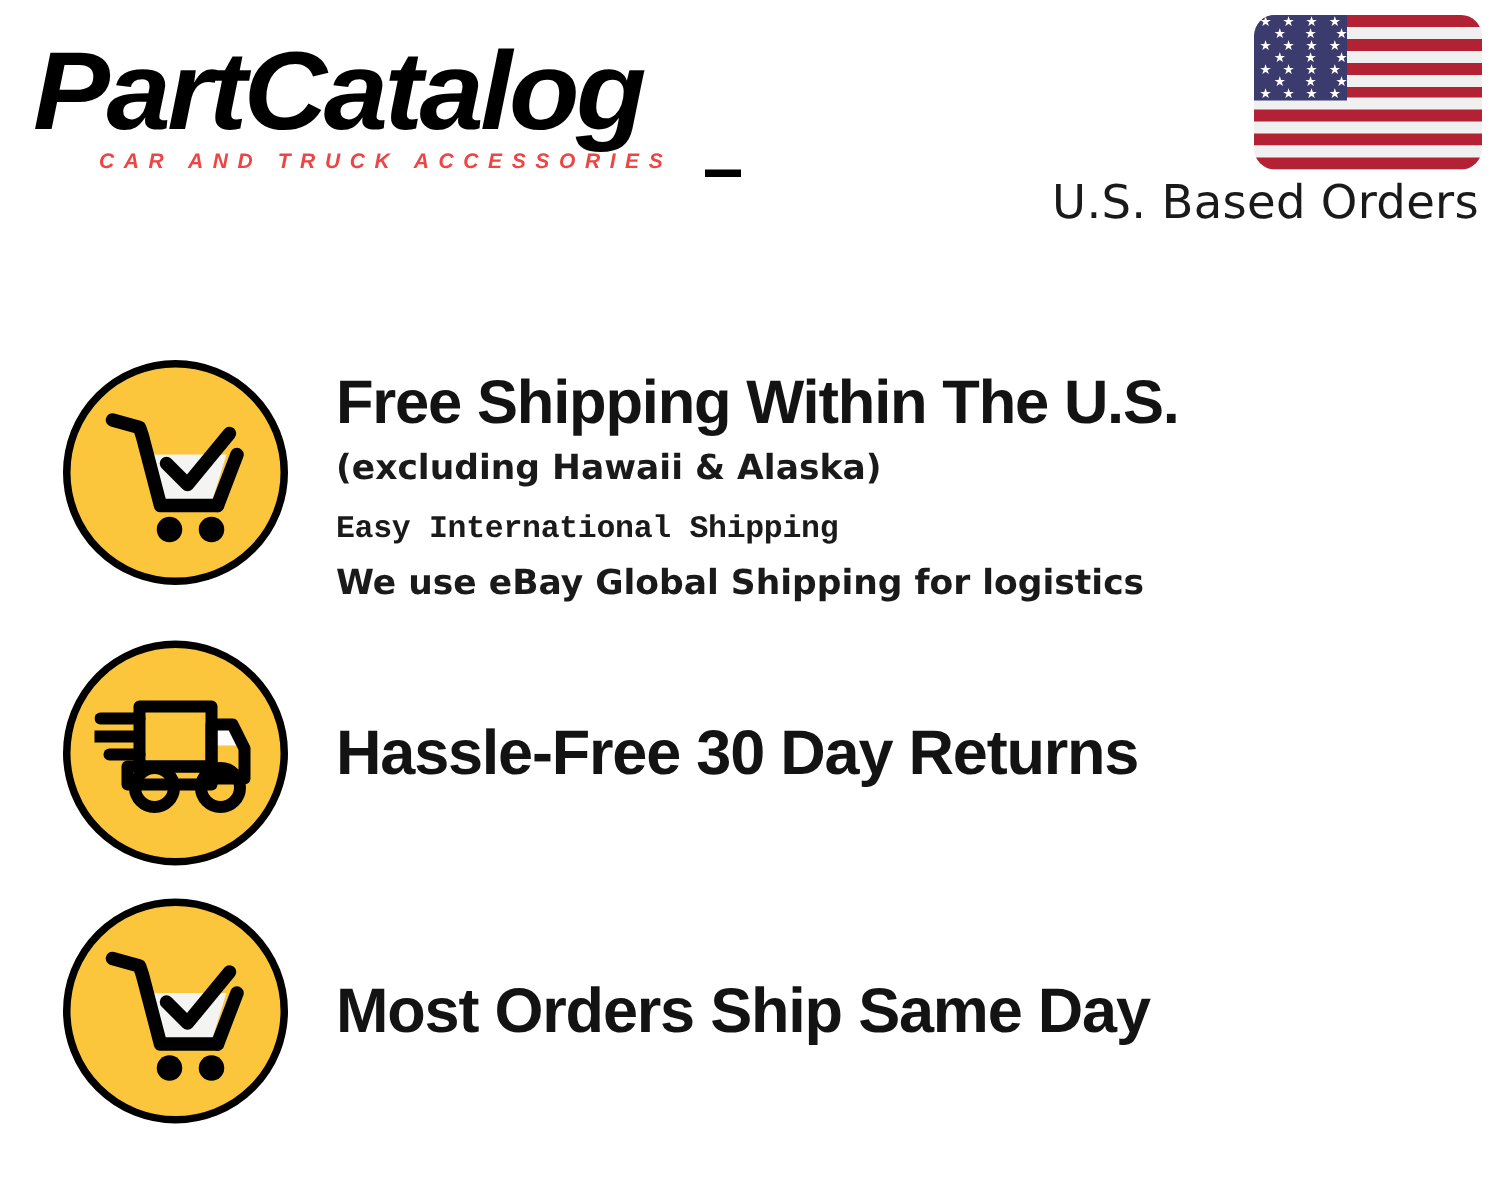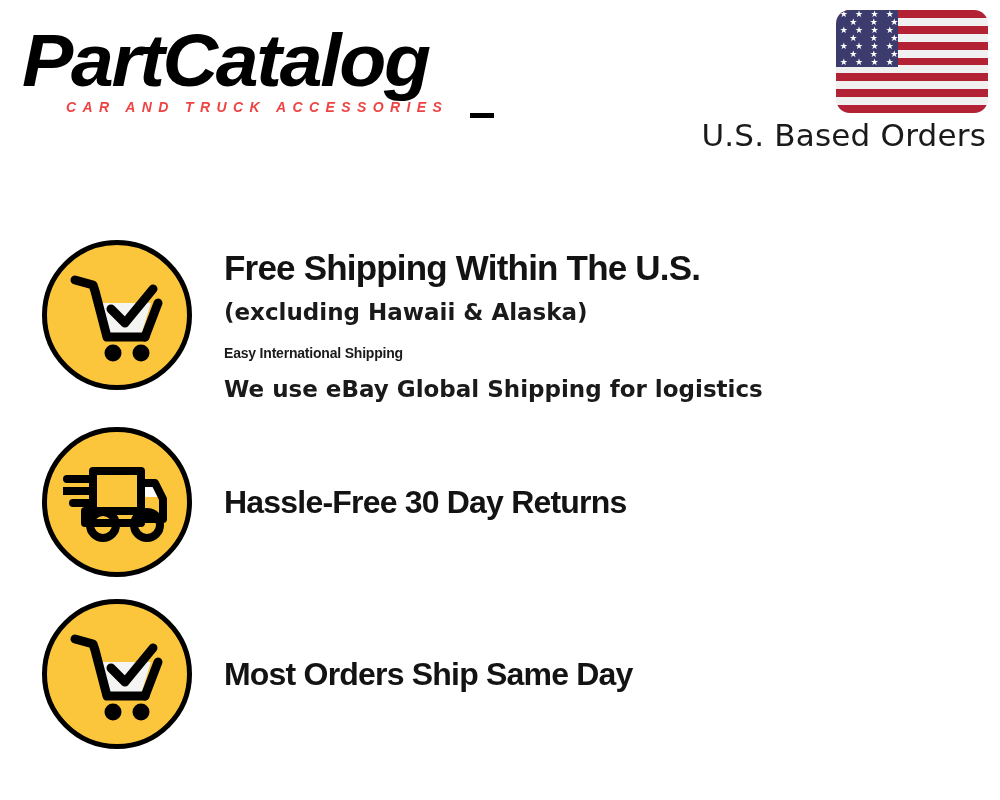--- a/index.html
+++ b/index.html
@@ -162,44 +162,44 @@
   .feature-text.centered {
     display: flex;
     flex-direction: column;
     justify-content: center;
     min-height: 150px;
     padding-top: 0;
   }
   .feature-title {
     font-family: "Liberation Sans", "DejaVu Sans", sans-serif;
     font-weight: 700;
-    font-size: 35px;
+    font-size: 41px;
     line-height: 48px;
     letter-spacing: -0.8px;
     color: #131313;
     white-space: nowrap;
   }
   .feature-sub {
     font-family: "DejaVu Sans", "Liberation Sans", sans-serif;
     font-weight: 700;
     font-size: 23px;
     line-height: 32px;
     color: #1a1a1a;
     margin-top: 4px;
     white-space: nowrap;
   }
   .feature-sub.bold {
-    font-family: Liberation Sans, sans-serif;
-    font-weight: 700;
-    font-size: 14px;
+    font-family: Liberation Mono, monospace;
+    font-weight: 700;
+    font-size: 21px;
     line-height: 31px;
     margin-top: 10px;
     letter-spacing: -0.2px;
   }
-  .row-2 .feature-title, .row-3 .feature-title { font-size: 32px; }
+  .row-2 .feature-title, .row-3 .feature-title { font-size: 42px; }
 </style>
 </head>
 <body>
 
 <div id="banner">
 
   <div class="logo-block">
     <div class="logo-wordmark">PartCatalog</div>
     <div class="logo-tagline">CAR AND TRUCK ACCESSORIES</div>
     <div class="logo-rule"></div>

